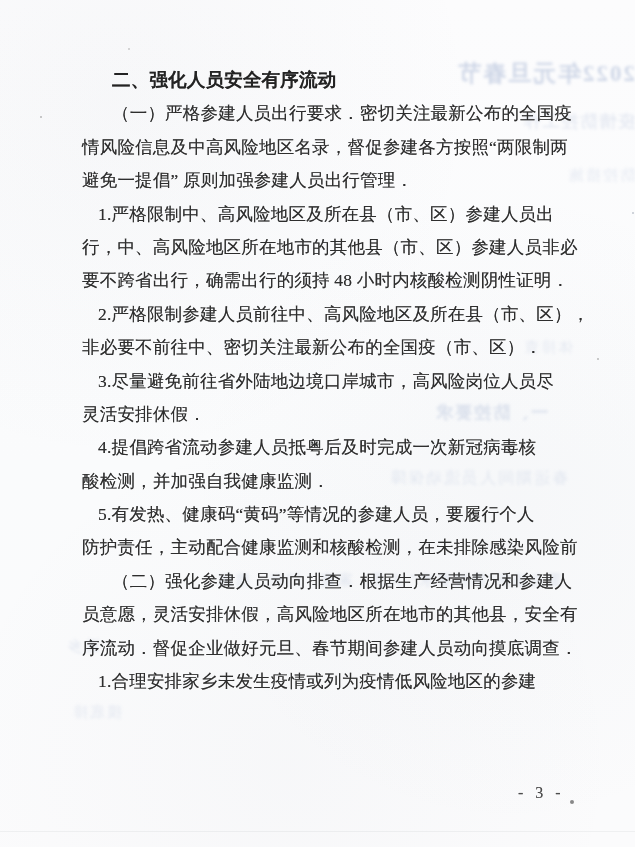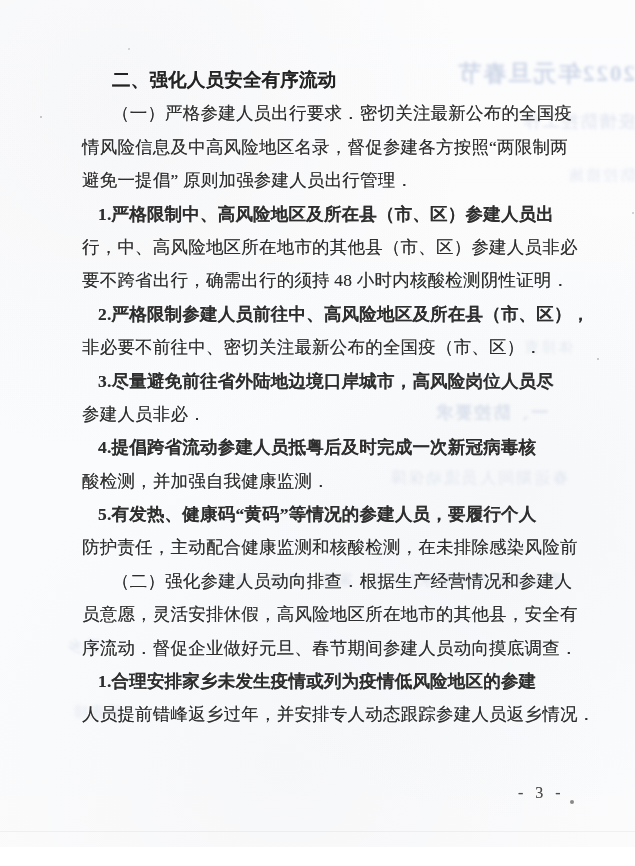--- a/index.html
+++ b/index.html
@@ -29,21 +29,21 @@
     position:absolute; left:82px; top:64px; width:496px;
     color:#2e2e2e;
   }
   .line {
     height:33.4px; line-height:33.4px; white-space:nowrap;
     font-size:17.5px; letter-spacing:0.2px;
     text-shadow:0 0 0.4px rgba(40,40,40,0.55);
   }
   .line.heading { font-weight:bold; font-size:18.5px; color:#232323; padding-left:30px; }
   .line.paren  { padding-left:30px; }
-  .line.num    { padding-left:16px;font-weight:bold; }
+  .line.num    { padding-left:16px; }
 
   .page-number {
     position:absolute; left:518px; top:784px;
     font-size:16px; letter-spacing:4px; color:#4d4d4d;
     text-shadow:0 0 0.4px rgba(60,60,60,0.5);
   }
 
   .speck { position:absolute; border-radius:50%; }
   .artifact-line {
     position:absolute; left:0; top:831px; width:635px; height:1px;
@@ -71,30 +71,29 @@
       <div class="line heading">二、强化人员安全有序流动</div>
       <div class="line paren">（一）严格参建人员出行要求．密切关注最新公布的全国疫</div>
       <div class="line plain">情风险信息及中高风险地区名录，督促参建各方按照“两限制两</div>
       <div class="line plain">避免一提倡” 原则加强参建人员出行管理．</div>
       <div class="line num">1.严格限制中、高风险地区及所在县（市、区）参建人员出</div>
       <div class="line plain">行，中、高风险地区所在地市的其他县（市、区）参建人员非必</div>
       <div class="line plain">要不跨省出行，确需出行的须持 48 小时内核酸检测阴性证明．</div>
       <div class="line num">2.严格限制参建人员前往中、高风险地区及所在县（市、区），</div>
       <div class="line plain">非必要不前往中、密切关注最新公布的全国疫（市、区）．</div>
       <div class="line num">3.尽量避免前往省外陆地边境口岸城市，高风险岗位人员尽</div>
-      <div class="line plain">参建人员非必．</div>
+      <div class="line plain">灵活安排休假．</div>
       <div class="line num">4.提倡跨省流动参建人员抵粤后及时完成一次新冠病毒核</div>
       <div class="line plain">酸检测，并加强自我健康监测．</div>
       <div class="line num">5.有发热、健康码“黄码”等情况的参建人员，要履行个人</div>
       <div class="line plain">防护责任，主动配合健康监测和核酸检测，在未排除感染风险前</div>
       <div class="line paren">（二）强化参建人员动向排查．根据生产经营情况和参建人</div>
       <div class="line plain">员意愿，灵活安排休假，高风险地区所在地市的其他县，安全有</div>
       <div class="line plain">序流动．督促企业做好元旦、春节期间参建人员动向摸底调查．</div>
       <div class="line num">1.合理安排家乡未发生疫情或列为疫情低风险地区的参建</div>
-      <div class="line plain">人员提前错峰返乡过年，并安排专人动态跟踪参建人员返乡情况．</div>
     </div>
 
   <div class="page-number">- 3 -</div>
 
   <div class="artifact-line"></div>
 
   <div id="speckle-layer">
       <div class="speck" style="left: 40px; top: 116px; width: 2px; height: 2px; background: rgb(154, 154, 154); opacity: 0.7;"></div>
       <div class="speck" style="left: 128px; top: 48px; width: 2px; height: 2px; background: rgb(168, 168, 168); opacity: 0.6;"></div>
       <div class="speck" style="left: 597px; top: 358px; width: 2px; height: 2px; background: rgb(140, 140, 140); opacity: 0.6;"></div>

